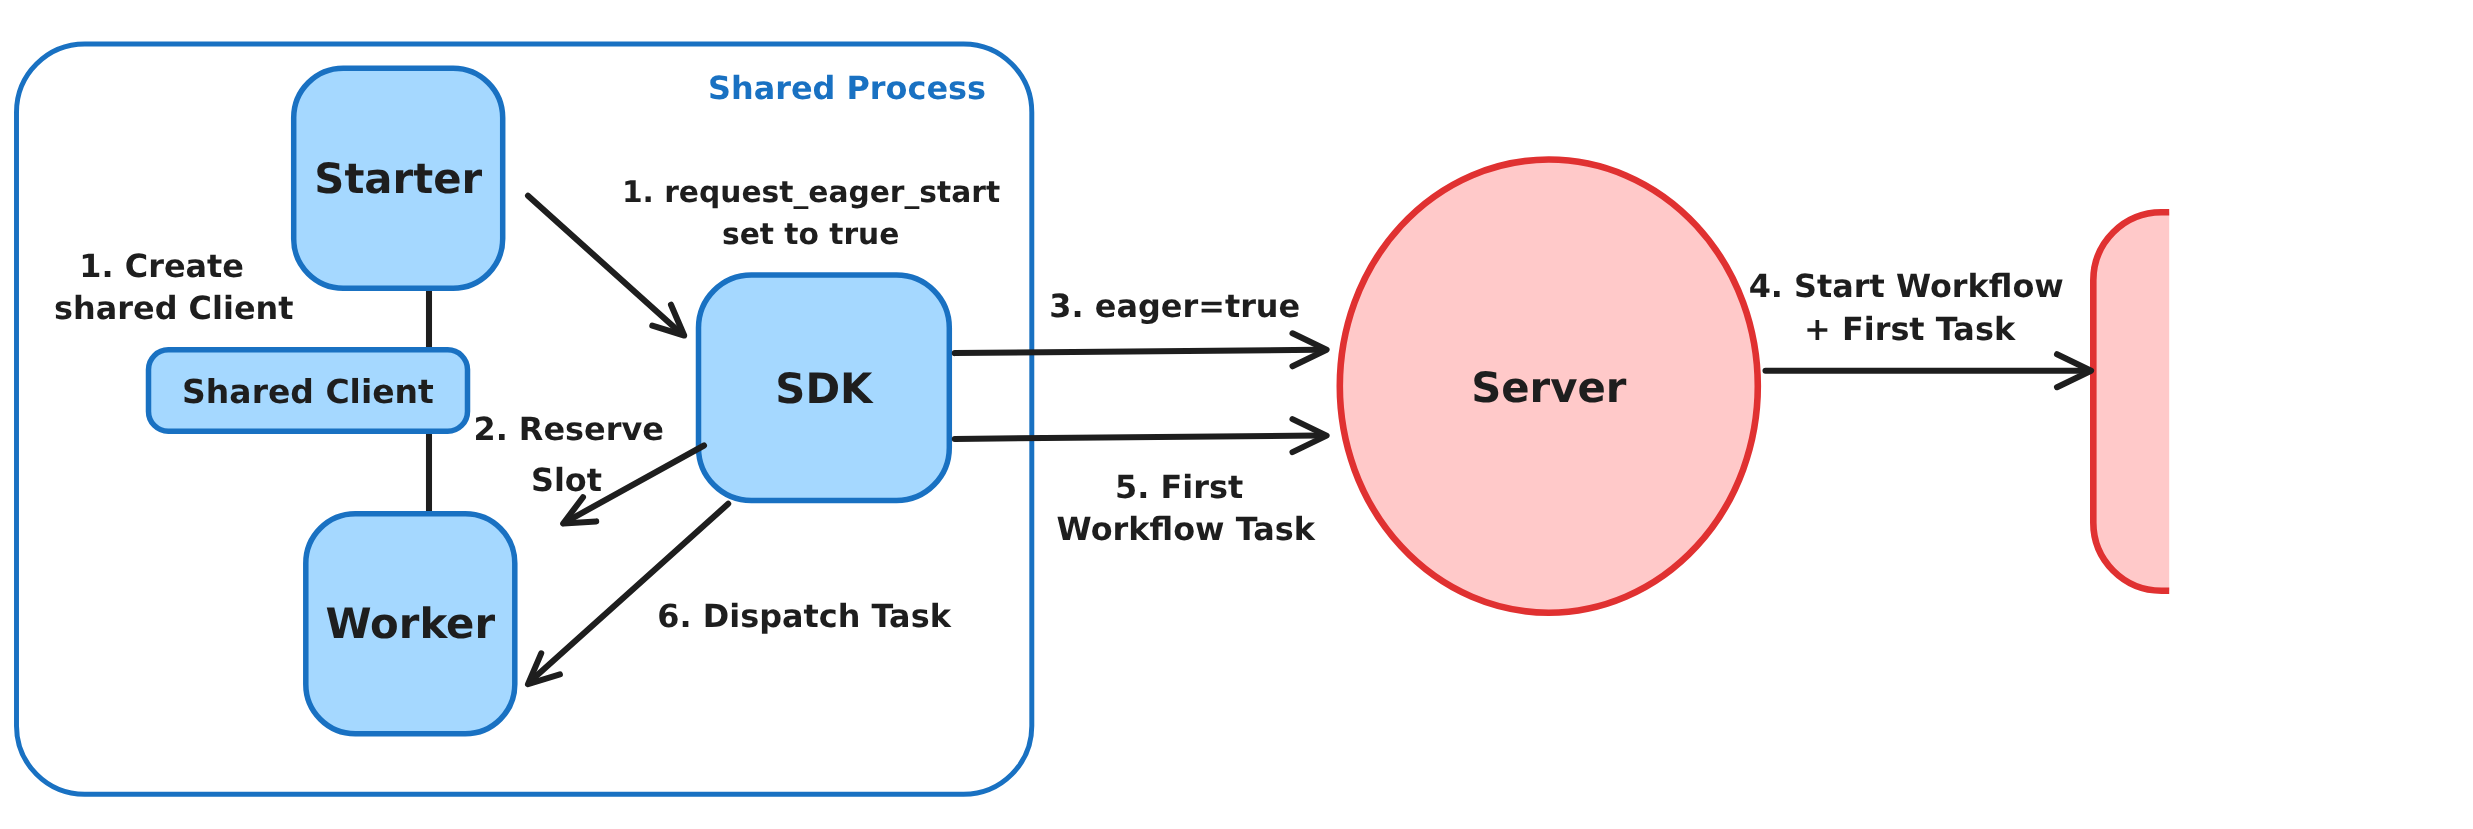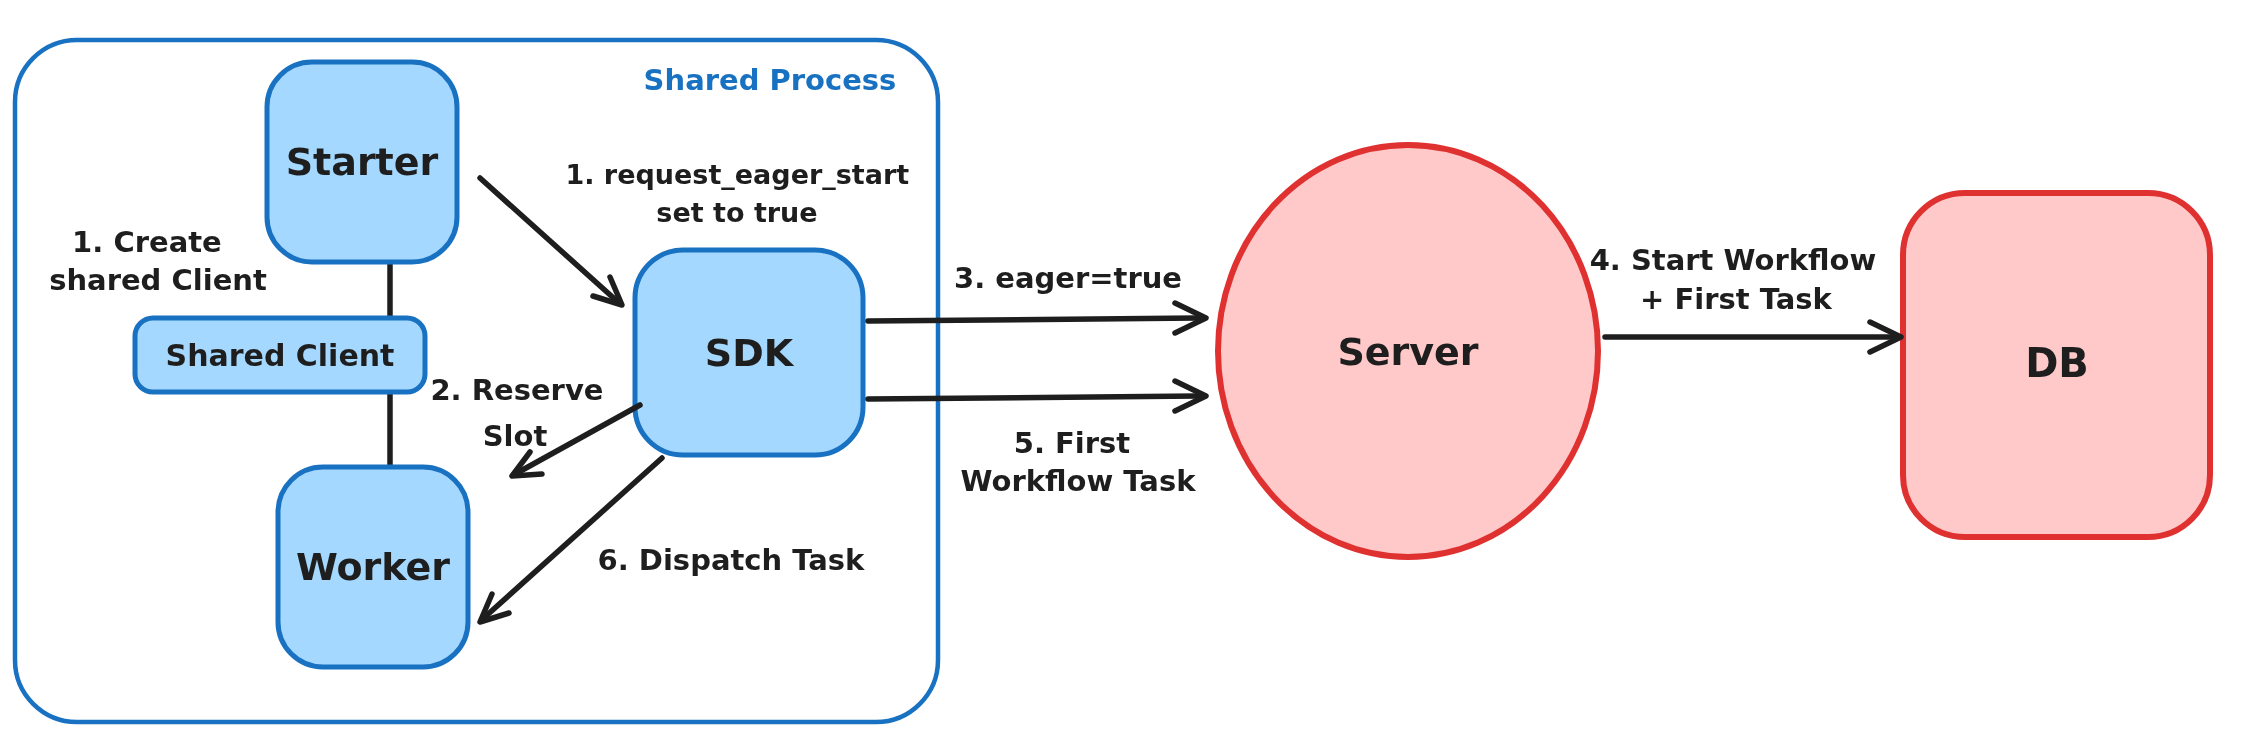--- a/index.html
+++ b/index.html
@@ -4,21 +4,21 @@
 <style>
   :root{
     --blue-stroke:#1971c2;
     --blue-fill:#a5d8ff;
     --red-stroke:#e03131;
     --red-fill:#ffc9c9;
     --text:#1e1e1e;
     --background:#ffffff;
   }
   html,body{margin:0;padding:0;background:var(--background);}
-  .stage{width:2248px;height:754px;background:var(--background);position:relative;overflow:hidden;text-decoration:underline;}
+  .stage{width:1972px;height:754px;background:var(--background);position:relative;overflow:hidden;text-decoration:underline;}
   svg{display:block;}
   svg text{
     font-family:"DejaVu Sans","Liberation Sans",sans-serif;
     fill:var(--text);
     font-weight:600;
   }
   .node-blue{fill:var(--blue-fill);stroke:var(--blue-stroke);stroke-width:5;}
   .node-red{fill:var(--red-fill);stroke:var(--red-stroke);stroke-width:6;}
   .container-rect{fill:none;stroke:var(--blue-stroke);stroke-width:4.5;}
   .black-line{stroke:var(--text);stroke-width:5.5;fill:none;stroke-linecap:round;stroke-linejoin:round;}

